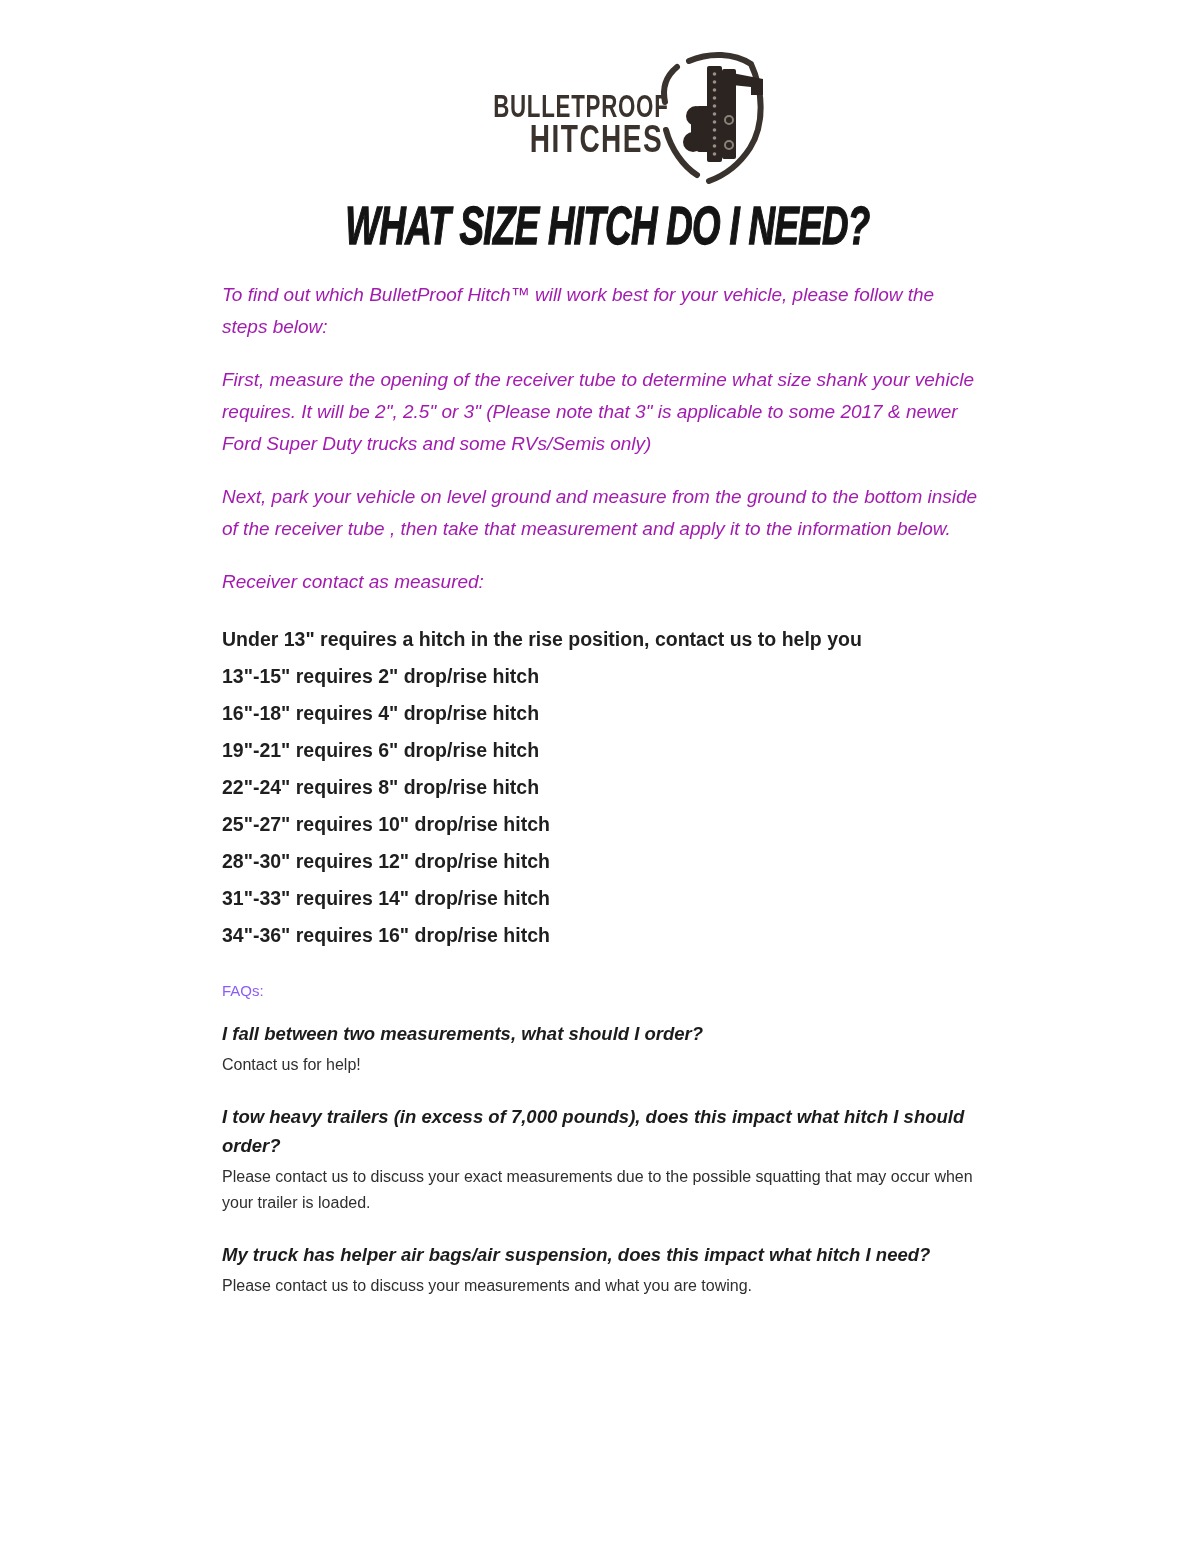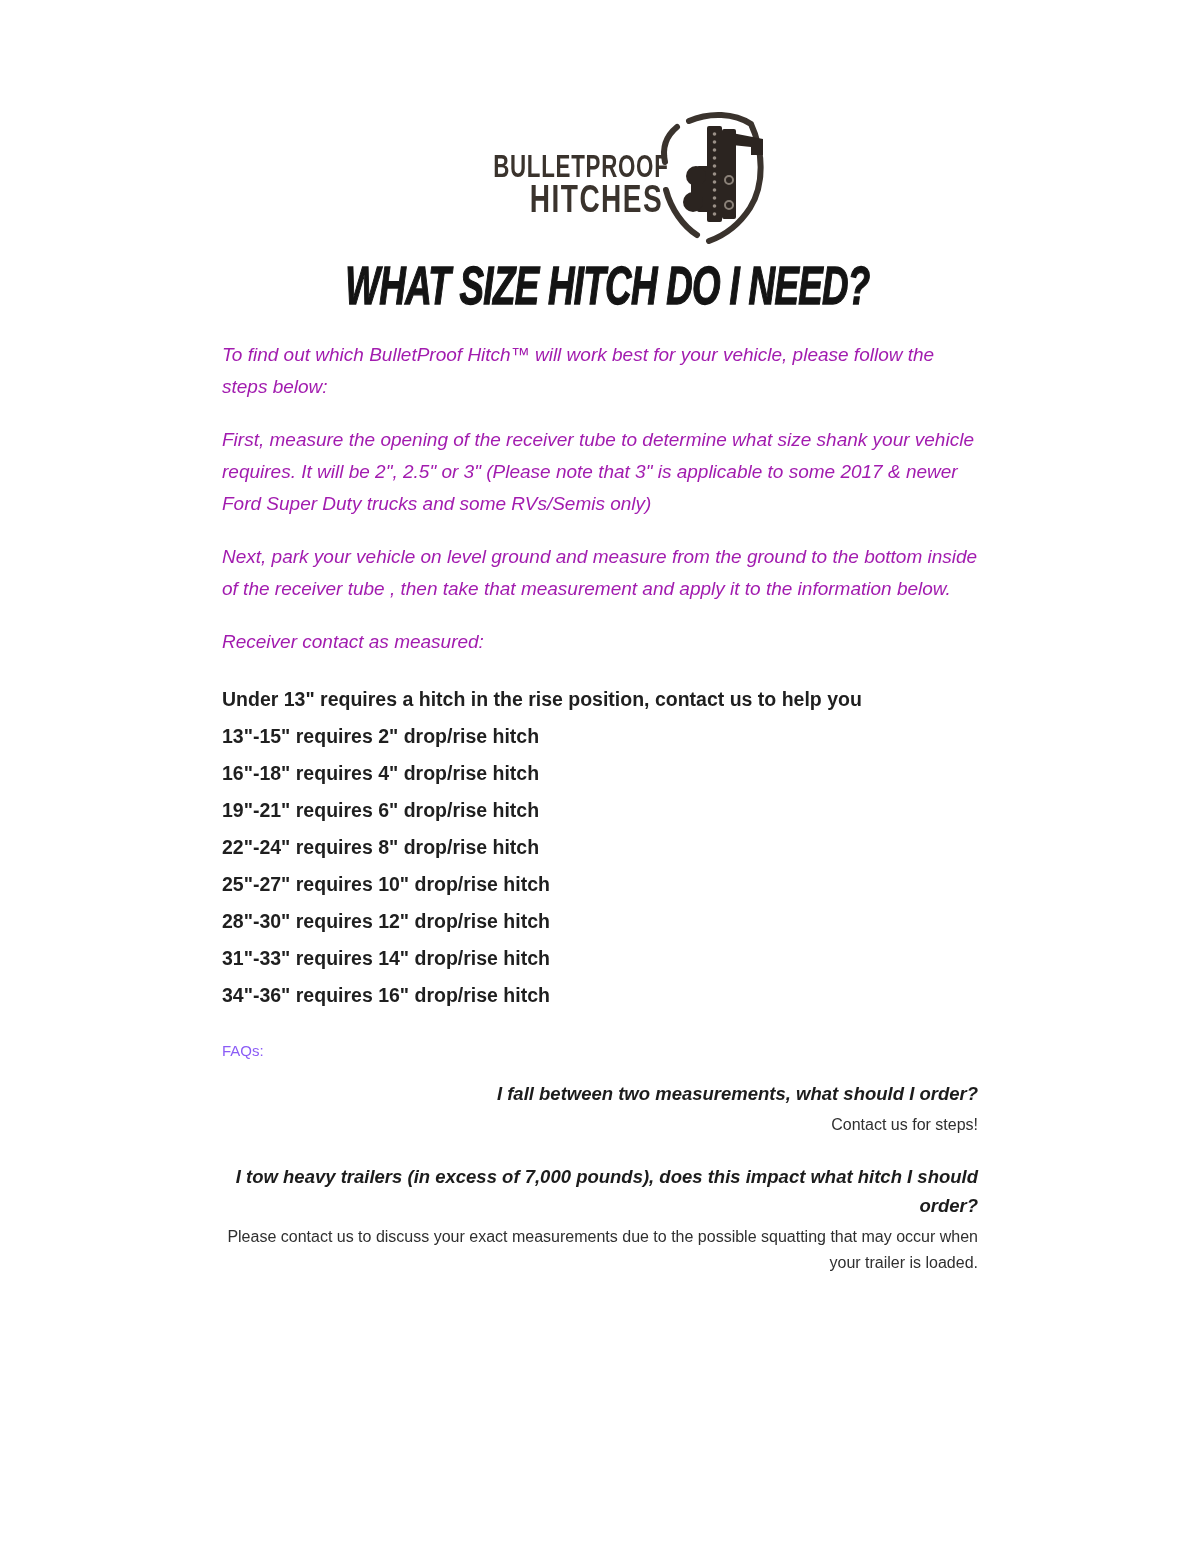--- a/index.html
+++ b/index.html
@@ -11,21 +11,21 @@
     width: 1200px;
     height: 1553px;
     font-family: "Liberation Sans", sans-serif;
     color: #2f2f2f;
     position: relative;
     overflow: hidden;
   }
   .page {
     width: 756px;
     margin: 0 auto;
-    padding-top: 108px;
+    padding-top: 48px;
   }
 
   
   .logo {
     display: flex;
     align-items: center;
     justify-content: center;
     height: 136px;
     margin-bottom: 14px;
     color: #3a332d;
@@ -92,21 +92,21 @@
   }
   p.size-item:last-child { margin-bottom: 0; }
 
   
   p.faq-heading {
     font-size: 15px;
     font-weight: normal;
     margin: 0 0 20px 0;
     color: #8b5cf6;
   }
-  .faq-item { margin-bottom: 24px; text-align: right; }
+  .faq-item { margin-bottom: 24px; }
   p.faq-q {
     font-size: 18.5px;
     font-weight: bold;
     font-style: italic;
     line-height: 29px;
     margin: 0 0 4px 0;
     color: #1c1c1c;
   }
   p.faq-a {
     font-size: 16px;
@@ -176,22 +176,26 @@
     <p class="size-item">25"-27" requires 10" drop/rise hitch</p>
     <p class="size-item">28"-30" requires 12" drop/rise hitch</p>
     <p class="size-item">31"-33" requires 14" drop/rise hitch</p>
     <p class="size-item">34"-36" requires 16" drop/rise hitch</p>
   </div>
 
   <p class="faq-heading">FAQs:</p>
 
   <div class="faq-item">
     <p class="faq-q">I fall between two measurements, what should I order?</p>
-    <p class="faq-a">Contact us for steps!</p>
+    <p class="faq-a">Contact us for help!</p>
   </div>
 
   <div class="faq-item">
     <p class="faq-q">I tow heavy trailers (in excess of 7,000 pounds), does this impact what hitch I should order?</p>
     <p class="faq-a">Please contact us to discuss your exact measurements due to the possible squatting that may occur when your trailer is loaded.</p>
   </div>
 
+  <div class="faq-item">
+    <p class="faq-q">My truck has helper air bags/air suspension, does this impact what hitch I need?</p>
+    <p class="faq-a">Please contact us to discuss your measurements and what you are towing.</p>
+  </div>
 
 </div>
 
 </body></html>

